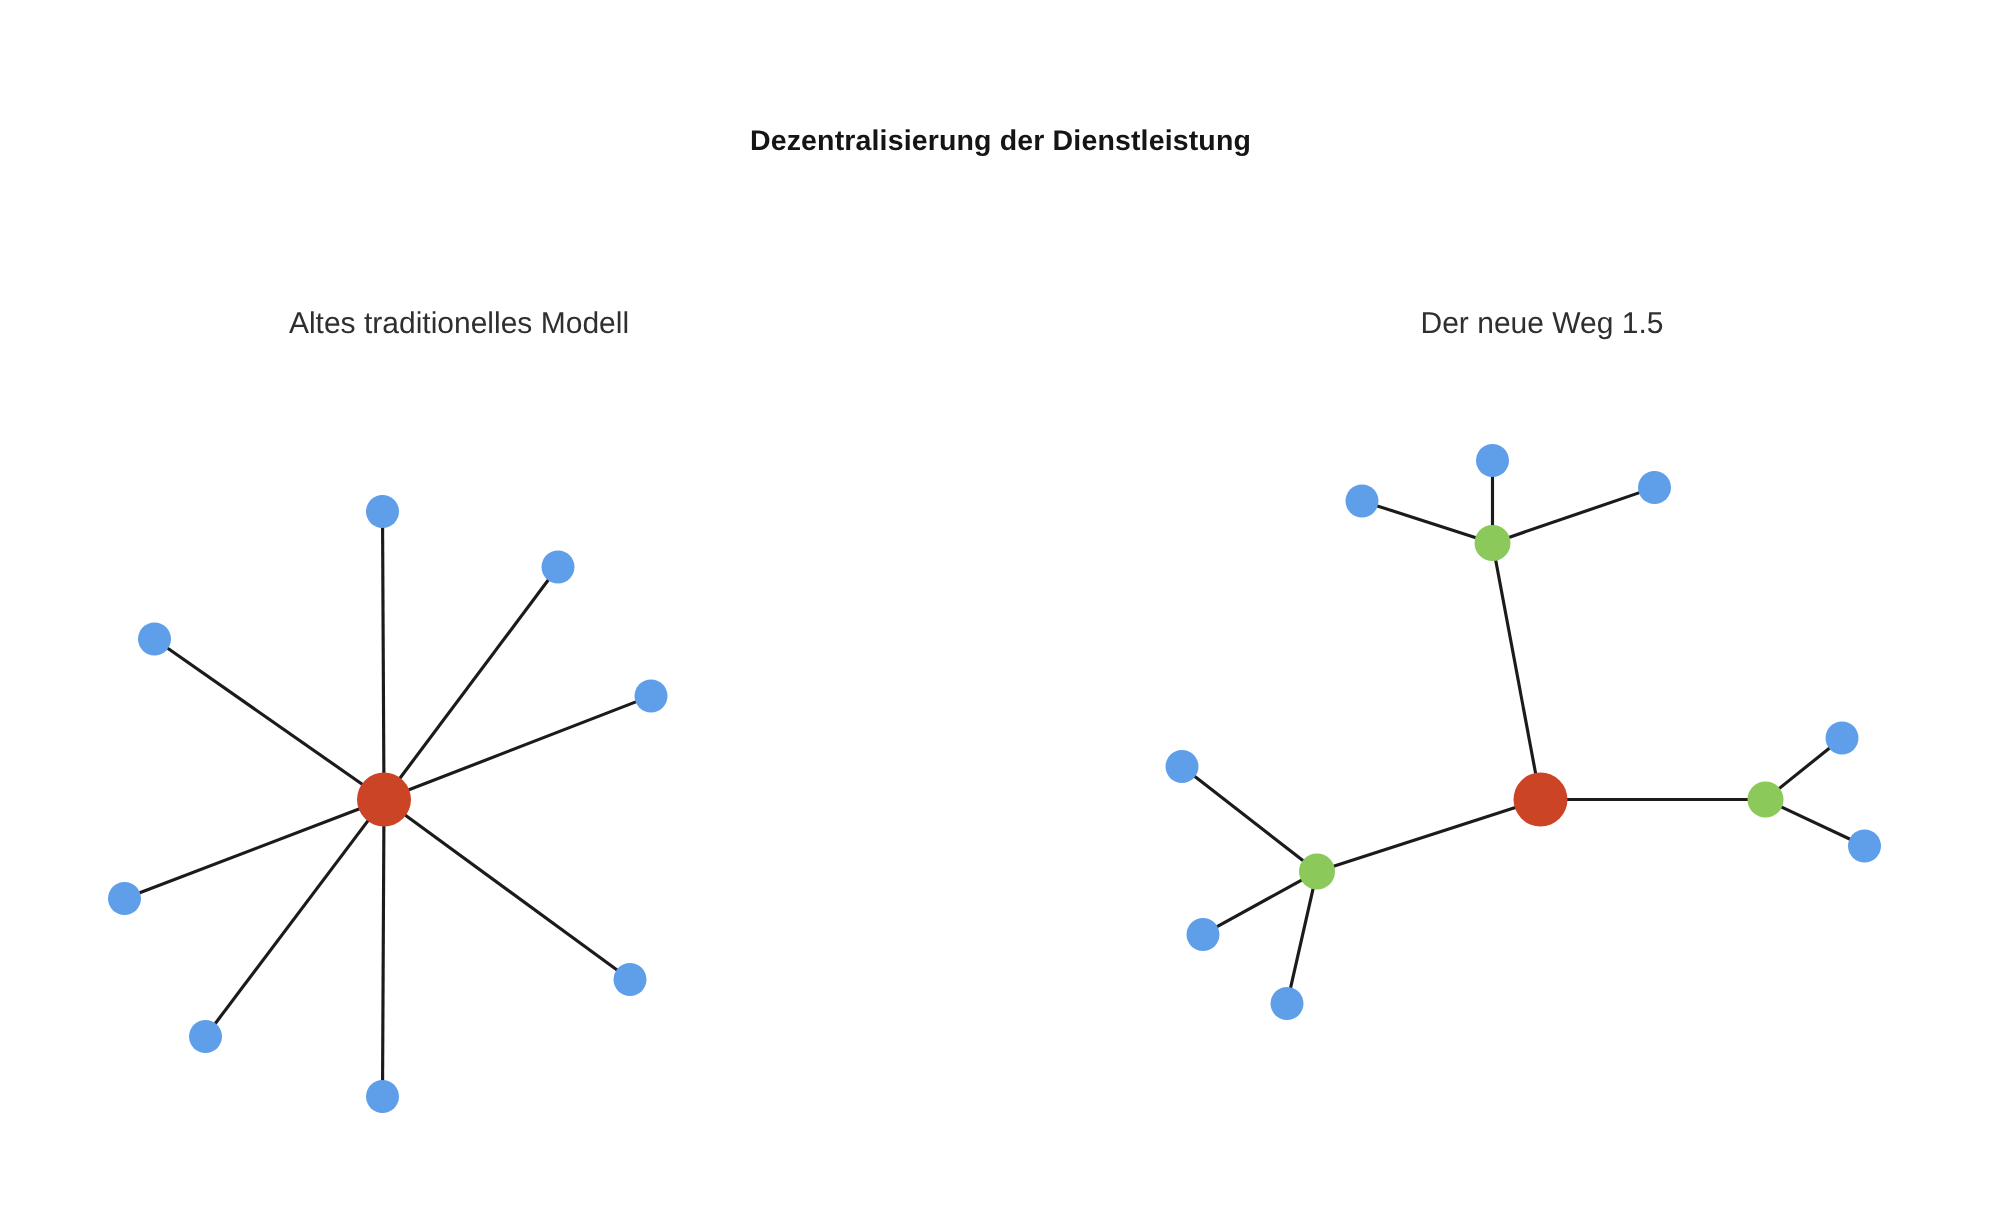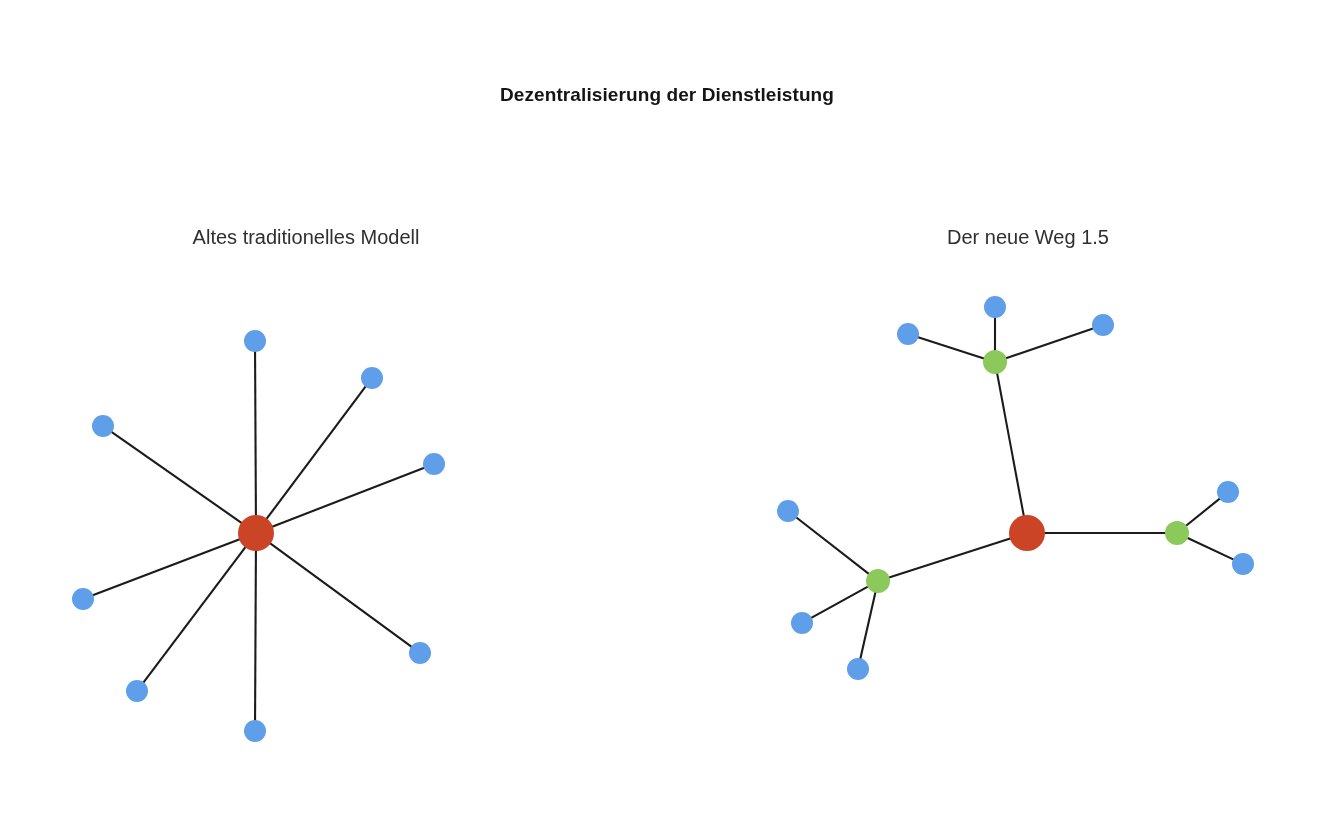--- a/index.html
+++ b/index.html
@@ -27,21 +27,21 @@
     width: 1334px;
     text-align: center;
     font-size: 19px;
     font-weight: bold;
     color: #151515;
     letter-spacing: 0.1px;
     white-space: nowrap;
   }
   .panel-title {
     position: absolute;
-    top: 226px;
+    top: 205px;
     font-size: 20px;
     font-weight: normal;
     color: #2f2f2f;
     white-space: nowrap;
     text-align: center;
   }
   #panel-title-left  { left: 0;   width: 612px; }
   #panel-title-right { left: 722px; width: 612px; }
 
   svg.graph-layer {

